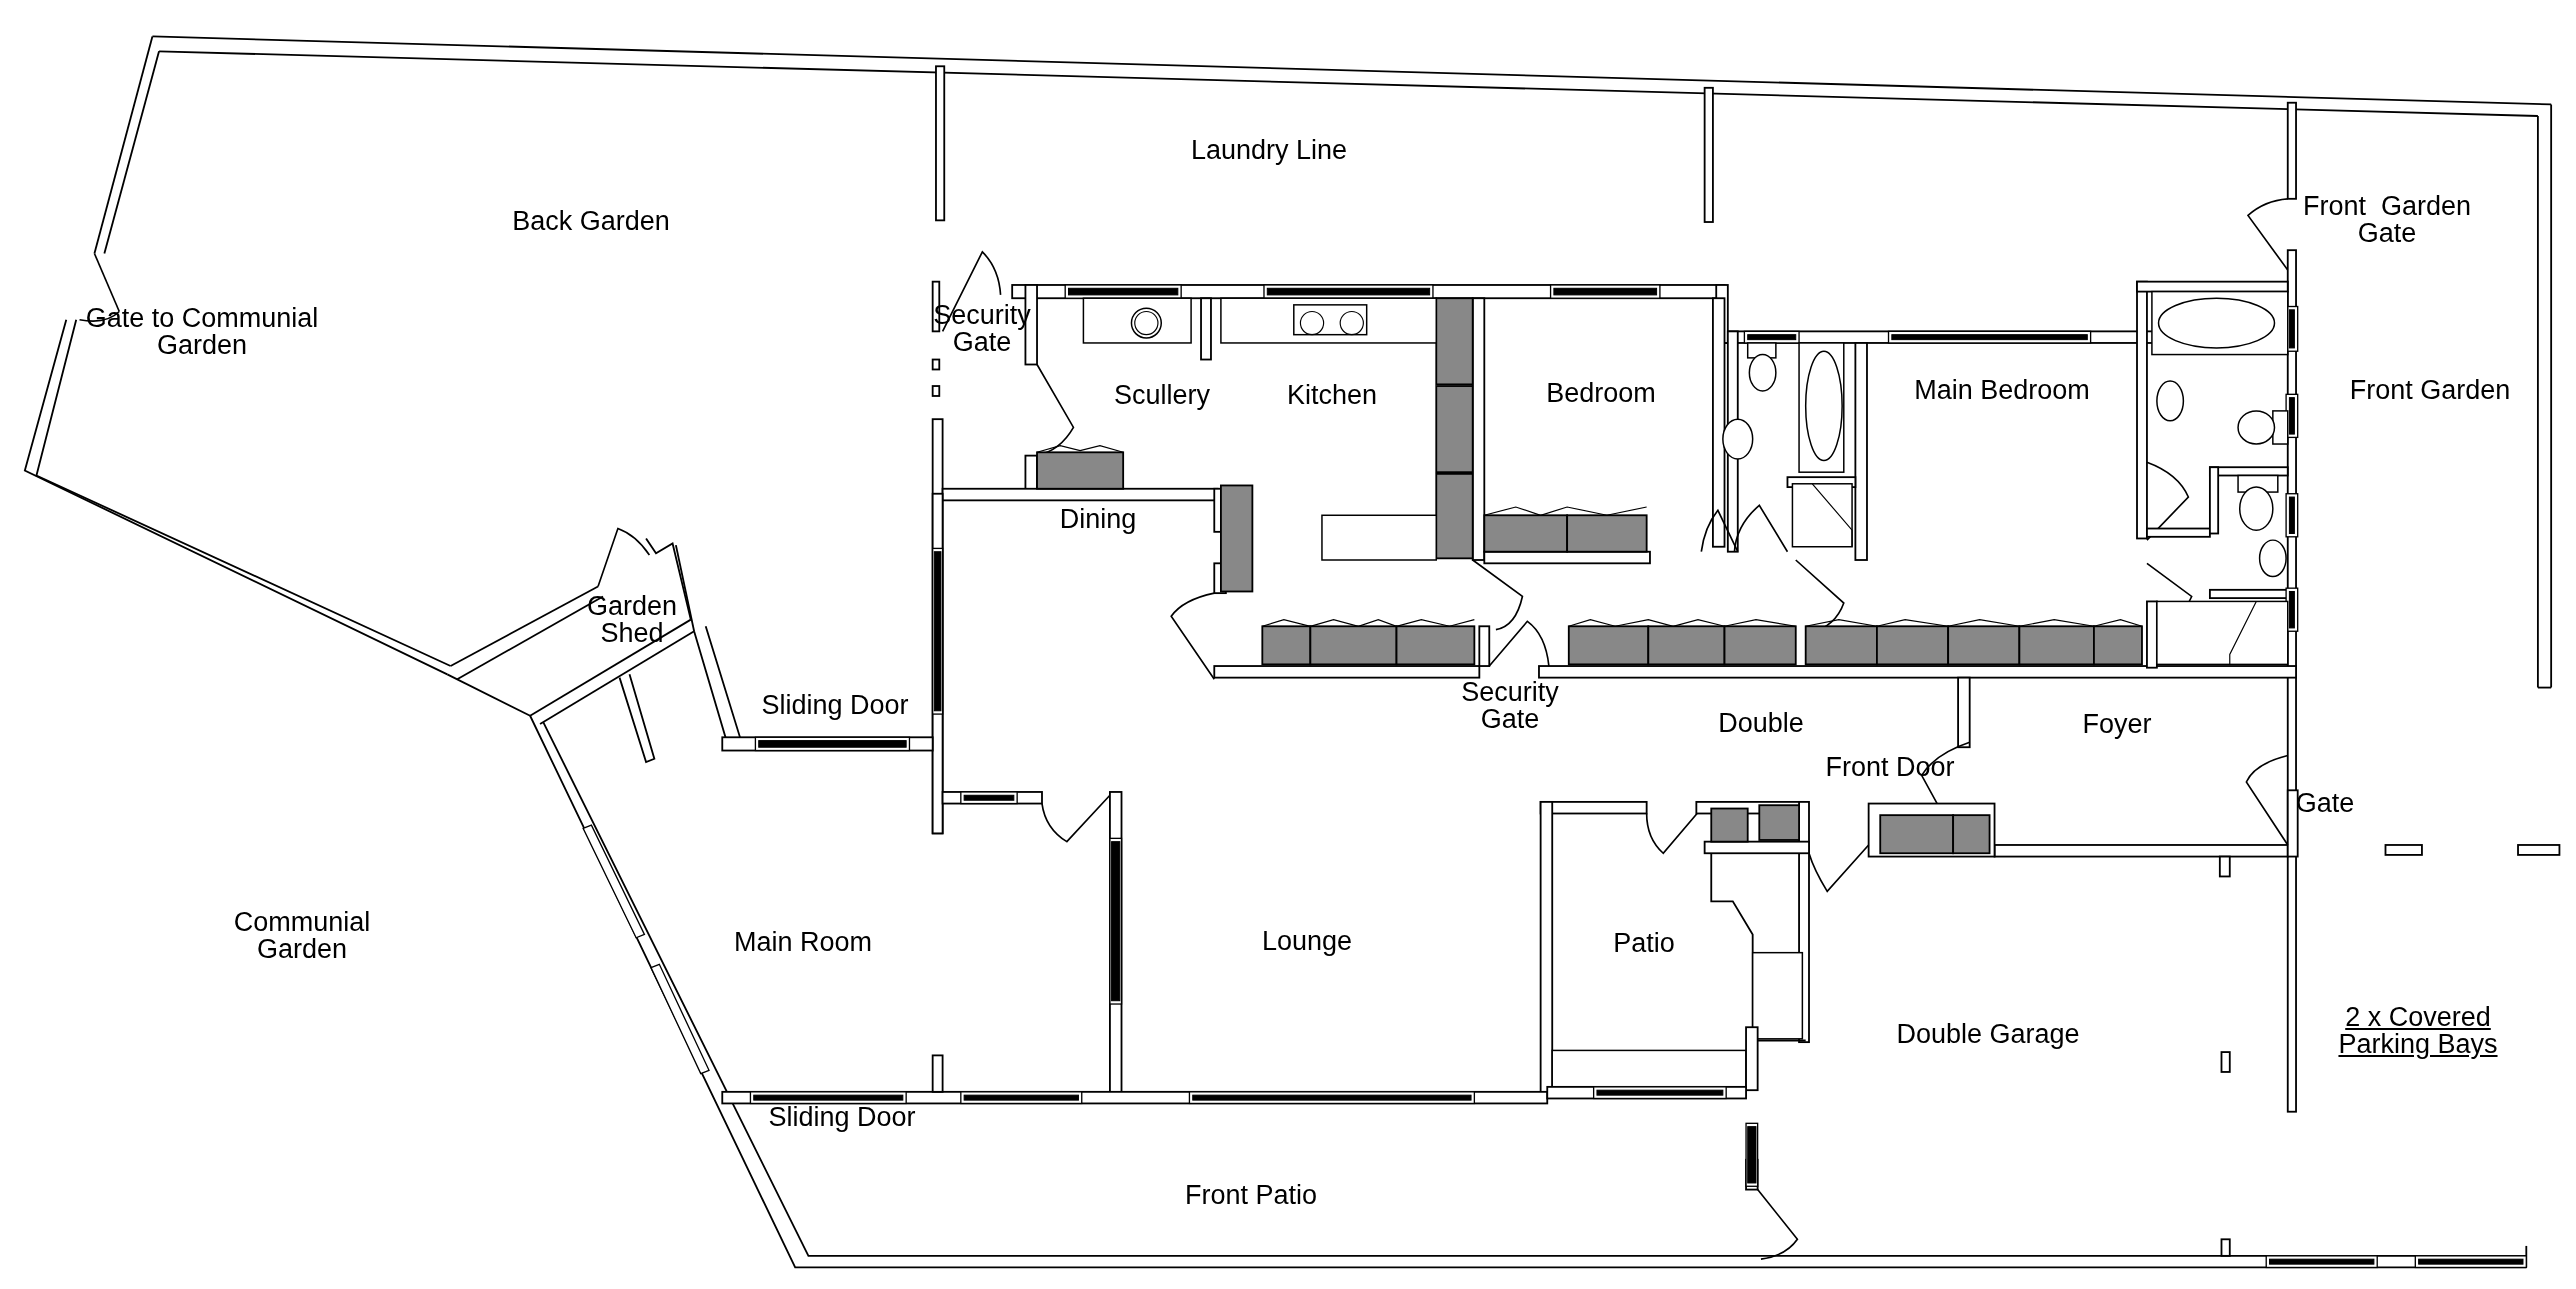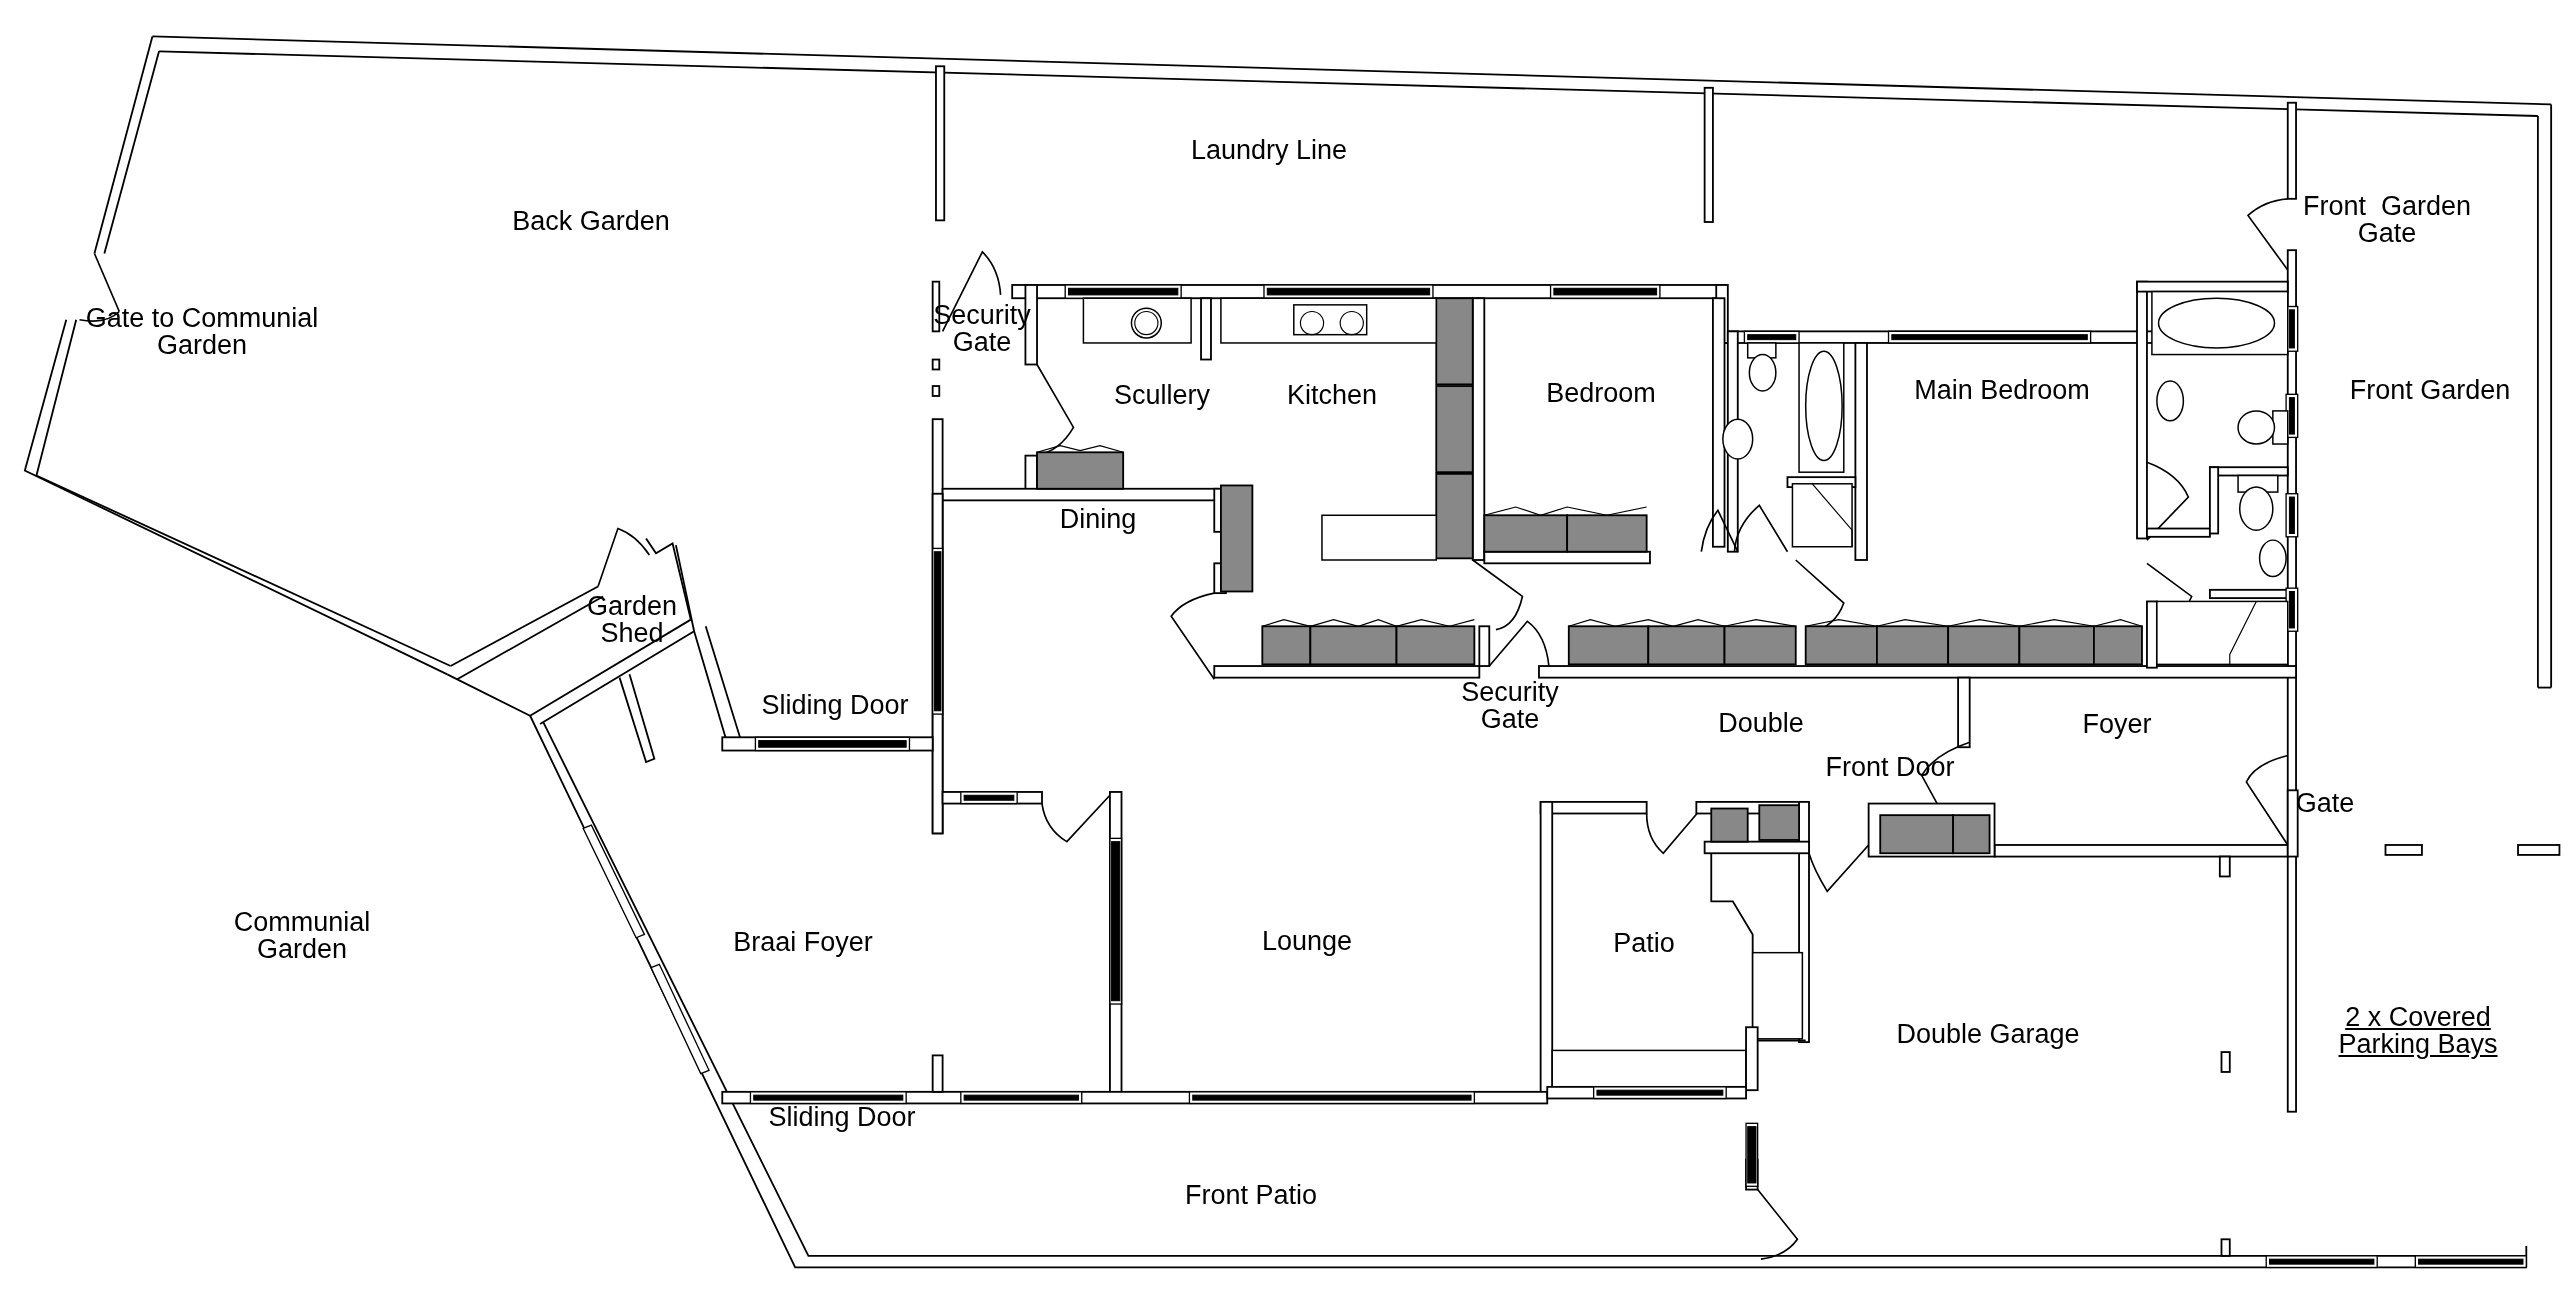--- a/index.html
+++ b/index.html
@@ -291,21 +291,21 @@
 Shed</div>
   <div class="label" style="left:835px;top:705px;">Sliding Door</div>
   <div class="label" style="left:1510px;top:706px;">Security
 Gate</div>
   <div class="label" style="left:1761px;top:723px;">Double</div>
   <div class="label" style="left:2117px;top:724px;">Foyer</div>
   <div class="label" style="left:1890px;top:767px;">Front Door</div>
   <div class="label" style="left:2325px;top:803px;">Gate</div>
   <div class="label" style="left:302px;top:936px;">Communial
 Garden</div>
-  <div class="label" style="left:803px;top:942px;">Braai Foyer</div>
+  <div class="label" style="left:803px;top:942px;">Main Room</div>
   <div class="label" style="left:1307px;top:941px;">Lounge</div>
   <div class="label" style="left:1644px;top:943px;">Patio</div>
   <div class="label" style="left:1988px;top:1034px;">Double Garage</div>
   <div class="label" style="left:2418px;top:1031px;text-decoration:underline;">2 x Covered
 Parking Bays</div>
   <div class="label" style="left:842px;top:1117px;">Sliding Door</div>
   <div class="label" style="left:1251px;top:1195px;">Front Patio</div>
 </div>
 
 

